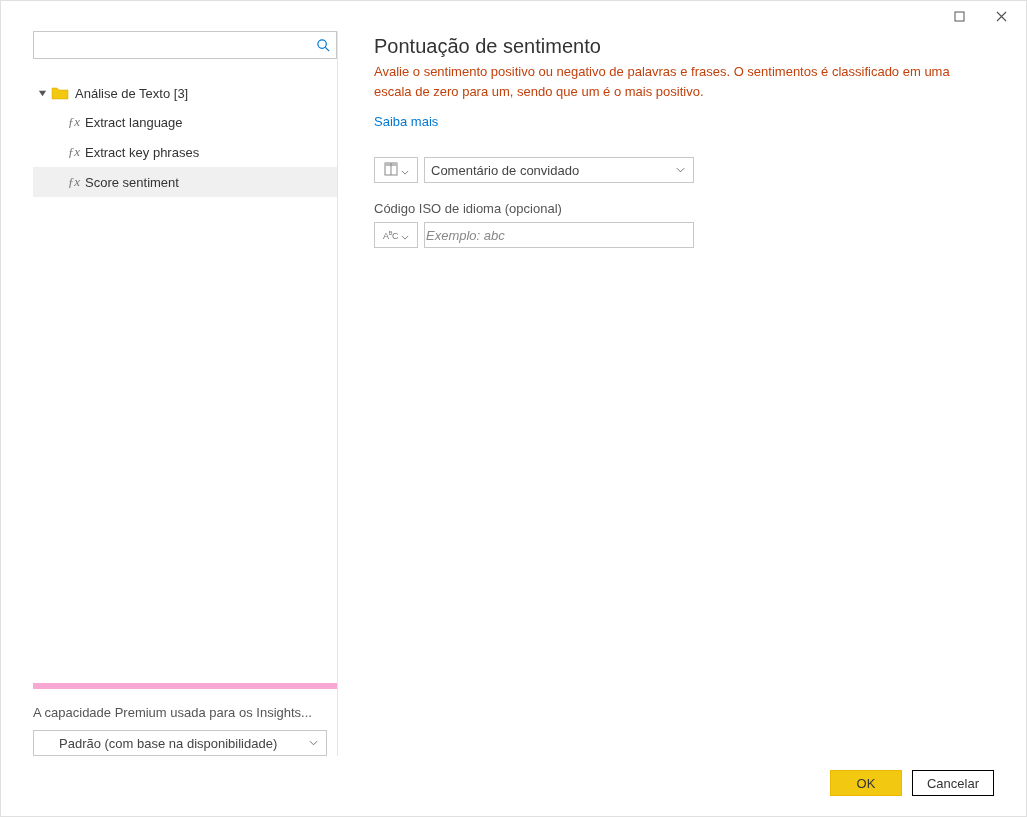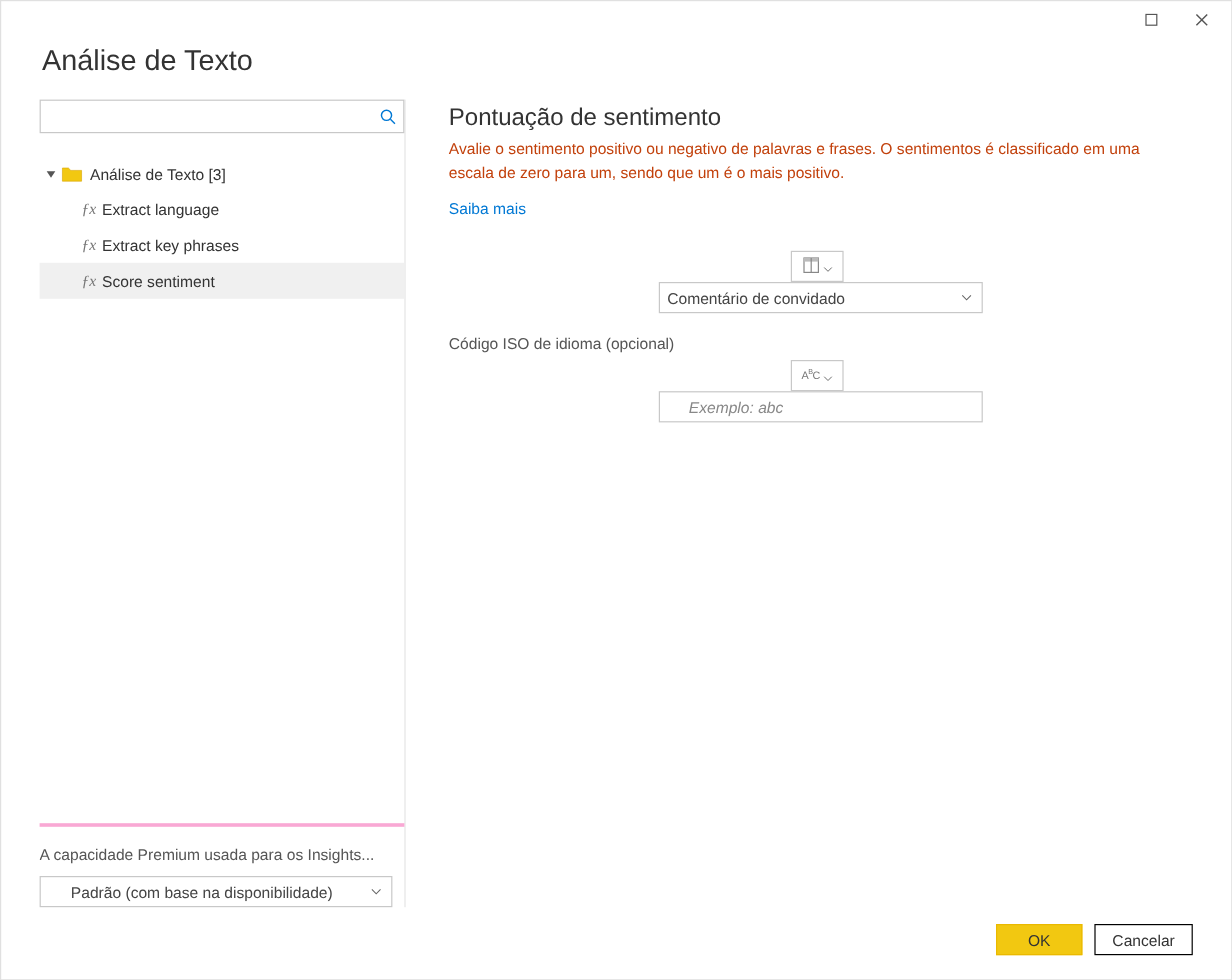--- a/index.html
+++ b/index.html
@@ -98,21 +98,21 @@
   .tree-item.selected {
     background: #f0f0f0;
   }
   .fx-icon {
     width: 22px; text-align:center;
     font-style: italic; font-family: Georgia, 'Times New Roman', serif;
     color: #777; font-size: 13px;
   }
   .tree-label { color:#333; }
   .left-bottom {
-    border-top: 3px solid #f9a8d4;
+    border-top: 6px solid #f9a8d4;
     padding-top: 16px;
     margin-top: 20px;
     padding-right: 10px;
   }
   .cap-label {
     color:#555; font-size:13px;
     white-space: nowrap; overflow: hidden; text-overflow: ellipsis;
     margin-bottom: 10px;
   }
   .dropdown {
@@ -148,40 +148,40 @@
   }
   .link {
     color:#0078d4; 
     cursor:pointer; display:inline-block;
     margin-bottom: 28px;
   }
   .field-label {
     color:#555; margin-bottom: 6px;
   }
   .field-row {
-    display:flex; flex-direction:column; align-items:center;
+    display:flex; flex-direction:row; align-items:flex-end;
     margin-bottom: 18px;
   }
   .type-btn {
     width: 44px; height:26px;
     border:1px solid #c8c8c8;
     display:flex; align-items:center; justify-content:center;
     margin-right:6px;
     background:#fff;
     cursor:pointer;
     gap:3px;
   }
   .type-btn .caret { color:#666; }
   .col-select {
     width: 270px;
   }
   .text-input {
     width: 270px; height:26px;
     border:1px solid #c8c8c8;
-    padding: 0 24px; font-size:13px;
+    padding: 0 1px; font-size:13px;
     color:#333; background:#fff;
     outline: none;
   }
   .text-input::placeholder { font-style: italic; color:#888; }
   .footer {
     display:flex; justify-content:flex-end;
     gap: 10px;
     padding: 14px 0 0 0;
   }
   .btn {
@@ -210,21 +210,20 @@
         </svg>
     </div>
     <div class="tb-btn">
       <svg viewBox="0 0 11 11">
           <path d="M1 1 L10 10 M10 1 L1 10" stroke="#555" stroke-width="1.2" fill="none"></path>
         </svg>
     </div>
   </div>
 
   <div class="content">
-    <div class="dlg-title">Análise de Texto</div>
 
     <div class="body">
 
       <div class="left">
 
         <div class="search-box">
           <input type="text" value="" style="">
           <span class="search-icon">
             <svg width="15" height="15" viewBox="0 0 16 16">
                 <circle cx="6.5" cy="6.5" r="4.5" fill="none" stroke="#0078d4" stroke-width="1.3"></circle>

